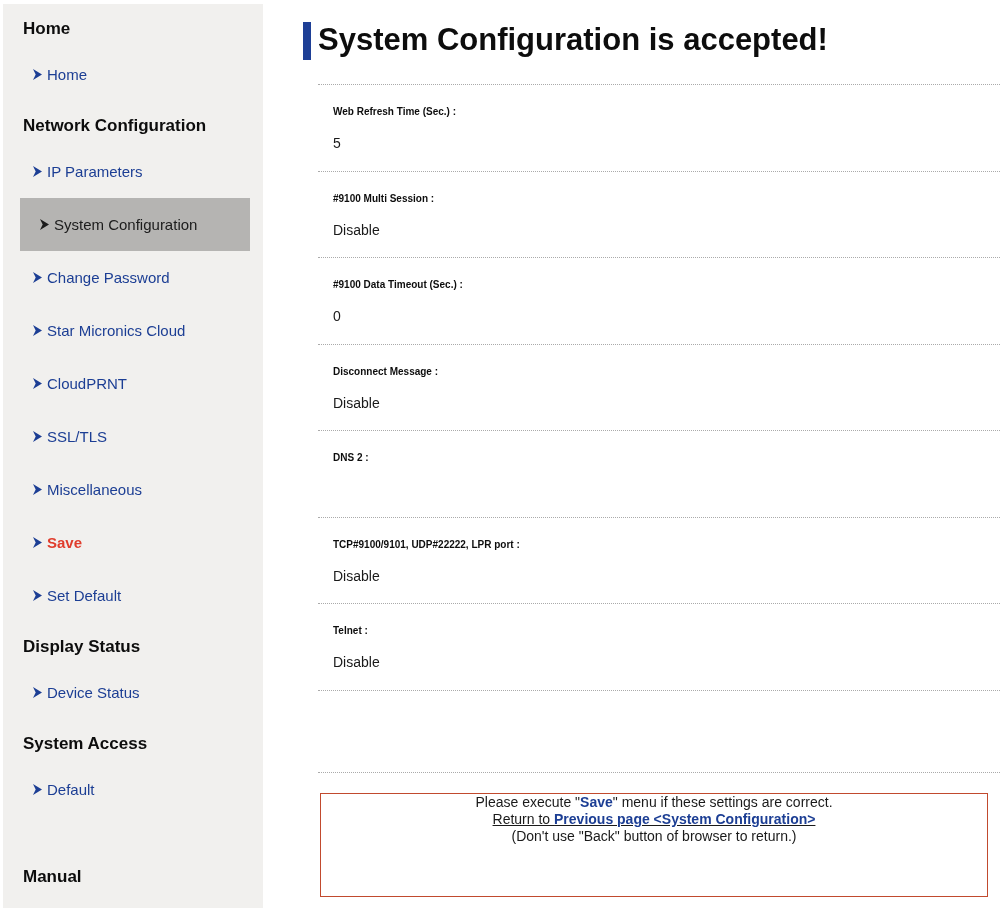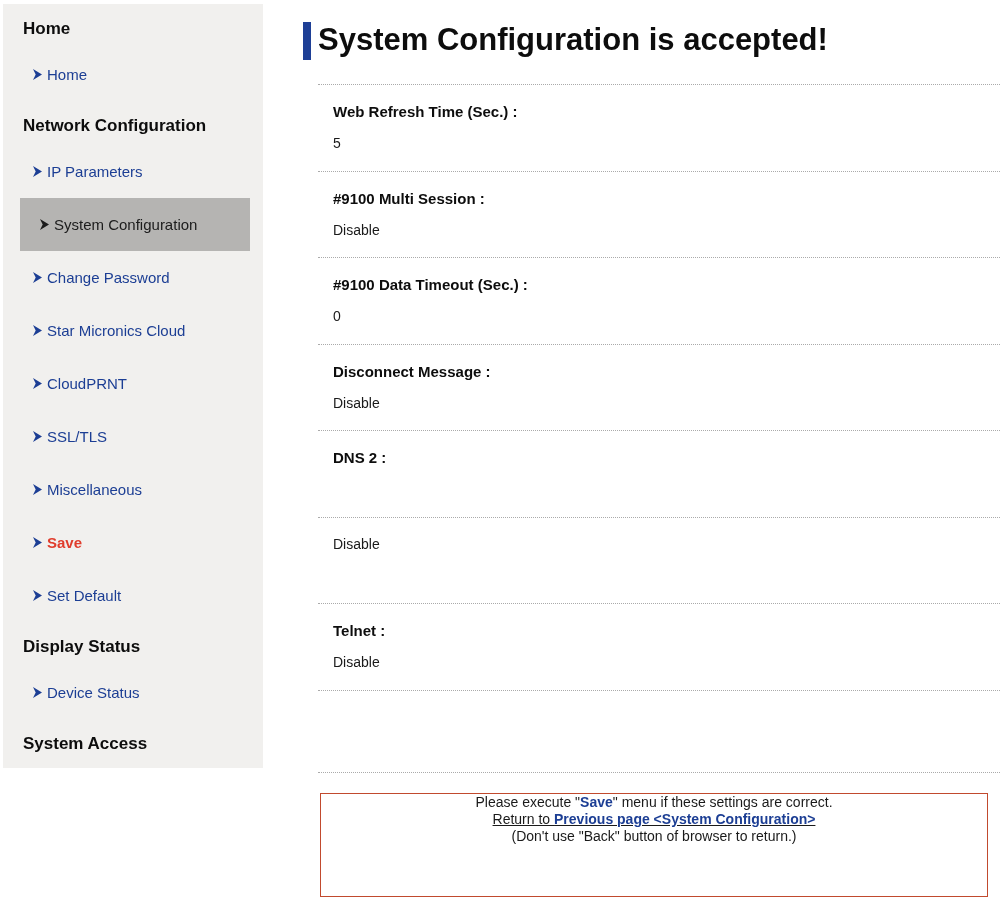--- a/index.html
+++ b/index.html
@@ -4,21 +4,21 @@
 <style>
   html,body{margin:0;padding:0;}
   body{
     width:1000px;height:908px;position:relative;background:#ffffff;
     font-family:"Liberation Sans",sans-serif;overflow:hidden;
     -webkit-font-smoothing:antialiased;
   }
 
   
   .sidebar{
-    position:absolute;left:3px;top:4px;width:260px;height:764px;
+    position:absolute;left:3px;top:4px;width:260px;height:904px;
     background:#f1f0ee;overflow:hidden;
   }
   .side-header{
     font-size:17px;font-weight:700;color:#0d0d0d;
     padding:16px 0 10px 20px;line-height:18px;
   }
   .side-header.extra-gap{margin-top:36px;}
   .side-link{
     display:flex;align-items:center;height:53px;padding-left:30px;
     color:#1c3e94;font-size:15px;cursor:pointer;box-sizing:border-box;
@@ -40,21 +40,21 @@
   h1.page-title{font-size:31px;font-weight:700;color:#0d0d0d;margin:4px 0 0;line-height:28px;}
 
   .settings-wrap{
     position:absolute;left:318px;right:0;top:84px;height:669px;
     overflow:hidden;border-top:1px dotted #aaaaaa;
   }
   .setting{
     height:86.5px;box-sizing:border-box;border-bottom:1px dotted #aaaaaa;
     padding:18px 0 0 15px;
   }
-  .s-label{font-size:15px;font-weight:700;line-height:18px;color:#0d0d0d;margin:0 0 14px;}
+  .s-label{font-size:10px;font-weight:700;line-height:18px;color:#0d0d0d;margin:0 0 14px;}
   .s-value{font-size:14px;line-height:17px;color:#1a1a1a;}
 
   .bottom-separator{
     position:absolute;left:318px;right:0;top:772px;border-top:1px dotted #aaaaaa;
   }
 
   
   .note-box{
     position:absolute;left:320px;top:793px;width:668px;height:104px;
     box-sizing:border-box;border:1.5px solid #c14a2e;
@@ -146,20 +146,21 @@
     <div class="s-value">0</div>
   </div>
       <div class="setting">
     <div class="s-label">Disconnect Message :</div>
     <div class="s-value">Disable</div>
   </div>
       <div class="setting">
     <div class="s-label">DNS 2 :</div>
   </div>
       <div class="setting">
+    <div class="s-label">TCP#9100/9101, UDP#22222, LPR port :</div>
     <div class="s-value">Disable</div>
   </div>
       <div class="setting">
     <div class="s-label">Telnet :</div>
     <div class="s-value">Disable</div>
   </div>
     </section>
 
   <div class="bottom-separator"></div>
 

